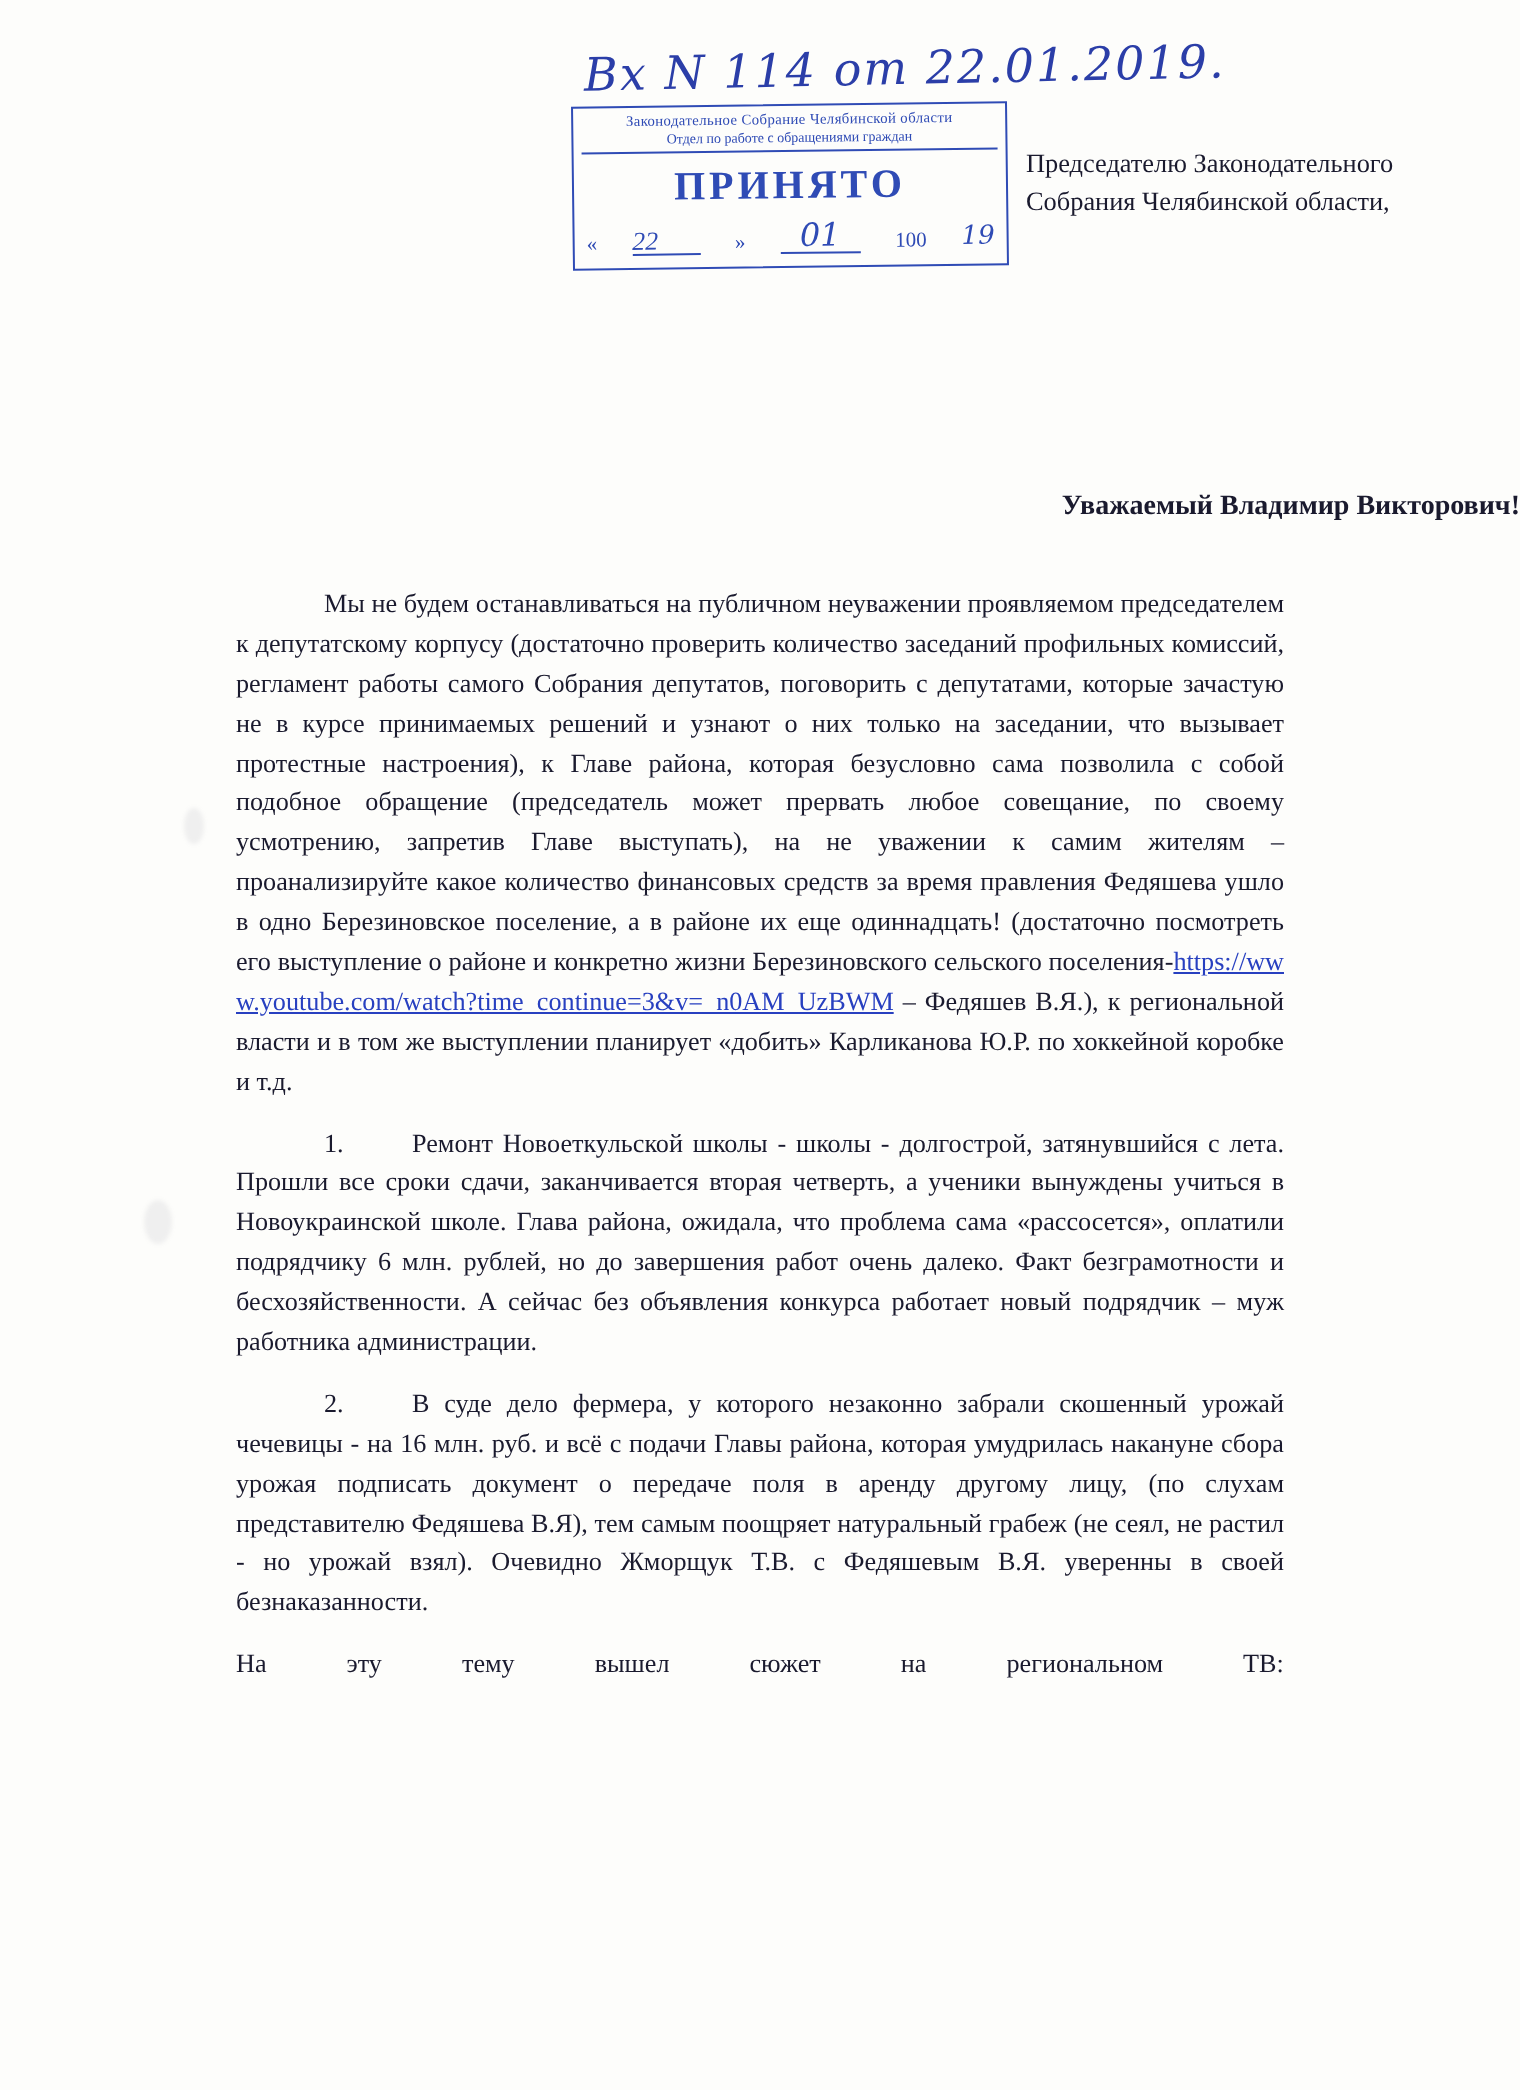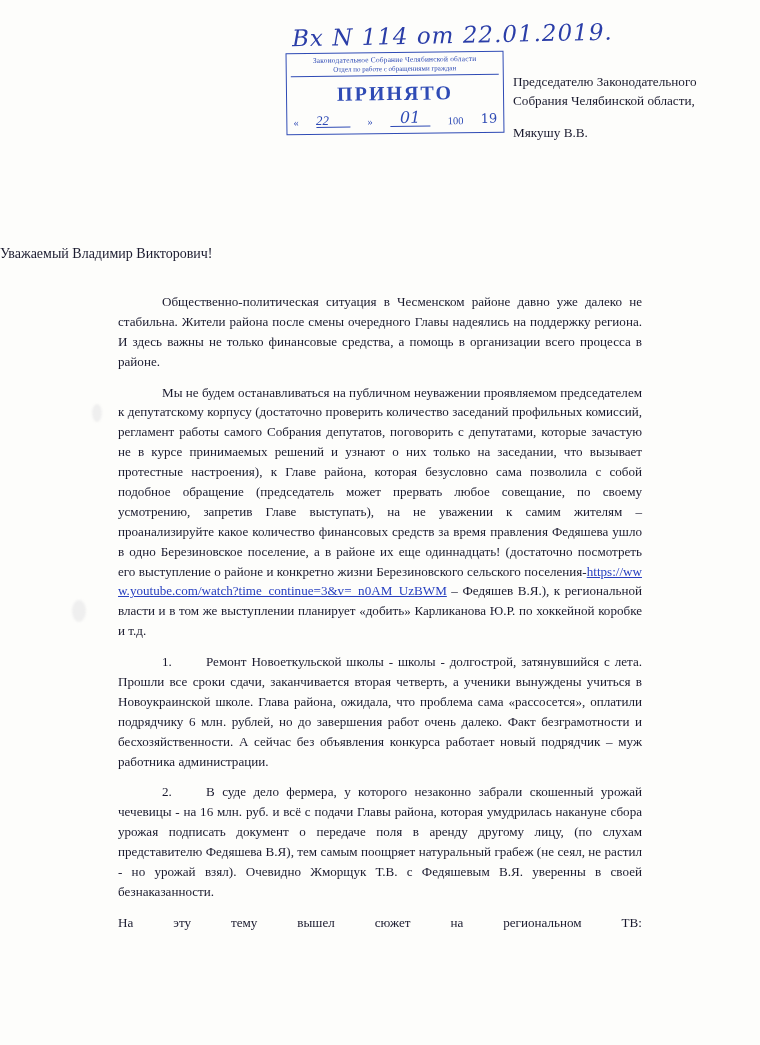--- a/index.html
+++ b/index.html
@@ -95,42 +95,44 @@
     border-bottom: 1px solid #2f4bb5;
     min-width: 40px;
     text-align: center;
     font-family: "DejaVu Serif", serif;
     font-style: italic;
     font-size: 16px;
     line-height: 1;
   }
   .stamp-yy {
     font-family: "DejaVu Serif", serif;
+    font-style: italic;
     font-size: 13px;
   }
 
   
   .addressee {
     position: absolute;
     left: 497px;
     top: 72px;
     width: 250px;
     font-size: 13.2px;
     line-height: 1.45;
   }
   .addressee p { margin: 0 0 13px 16px; }
 
   
   .salutation {
     position: absolute;
     left: 0;
     top: 246px;
     width: 760px;
-    text-align: left;
+    text-align: right;
     font-size: 14px;
+    font-weight: bold;
   }
 
   
   .body-text {
     position: absolute;
     left: 118px;
     top: 292px;
     width: 524px;
     font-size: 13.1px;
     line-height: 1.52;
@@ -183,27 +185,25 @@
       <span class="blank">22</span>
       <span class="q">»</span>
       <span class="blank2">01</span>
       <span>100</span>
       <span class="stamp-yy">19</span>
     </div>
   </div>
 
   <div class="addressee">
     <p>Председателю Законодательного Собрания Челябинской области,</p>
-    <p>Мякушу В.В.</p>
   </div>
 
   <div class="salutation">Уважаемый Владимир Викторович!</div>
 
   <div class="body-text">
-    <p>Общественно-политическая ситуация в Чесменском районе давно уже далеко не стабильна. Жители района после смены очередного Главы надеялись на поддержку региона. И здесь важны не только финансовые средства, а помощь в организации всего процесса в районе.</p>
 
     <p><span>Мы не будем останавливаться на публичном неуважении проявляемом председателем к депутатскому корпусу (достаточно проверить количество заседаний профильных комиссий, регламент работы самого Собрания депутатов, поговорить с депутатами, которые зачастую не в курсе принимаемых решений и узнают о них только на заседании, что вызывает протестные настроения), к Главе района, которая безусловно сама позволила с собой подобное обращение (председатель может прервать любое совещание, по своему усмотрению, запретив Главе выступать), на не уважении к самим жителям – проанализируйте какое количество финансовых средств за время правления Федяшева ушло в одно Березиновское поселение, а в районе их еще одиннадцать! (достаточно посмотреть его выступление о районе и конкретно жизни Березиновского сельского поселения-</span><span class="lnk">https://www.youtube.com/watch?time_continue=3&amp;v=_n0AM_UzBWM</span><span> – Федяшев В.Я.), к региональной власти и в том же выступлении планирует «добить» Карликанова Ю.Р. по хоккейной коробке и т.д.</span></p>
 
 
     <p><span class="numbered">1.</span><span>Ремонт Новоеткульской школы - школы - долгострой, затянувшийся с лета. Прошли все сроки сдачи, заканчивается вторая четверть, а ученики вынуждены учиться в Новоукраинской школе. Глава района, ожидала, что проблема сама «рассосется», оплатили подрядчику 6 млн. рублей, но до завершения работ очень далеко. Факт безграмотности и бесхозяйственности. А сейчас без объявления конкурса работает новый подрядчик – муж работника администрации.</span></p>
 
     <p><span class="numbered">2.</span><span>В суде дело фермера, у которого незаконно забрали скошенный урожай чечевицы - на 16 млн. руб. и всё с подачи Главы района, которая умудрилась накануне сбора урожая подписать документ о передаче поля   в аренду другому лицу, (по слухам представителю Федяшева В.Я), тем самым поощряет натуральный грабеж (не сеял, не растил - но урожай взял). Очевидно Жморщук Т.В. с Федяшевым В.Я. уверенны в своей безнаказанности.</span></p>
 
     <p class="noindent spread">
       <span>На</span>

